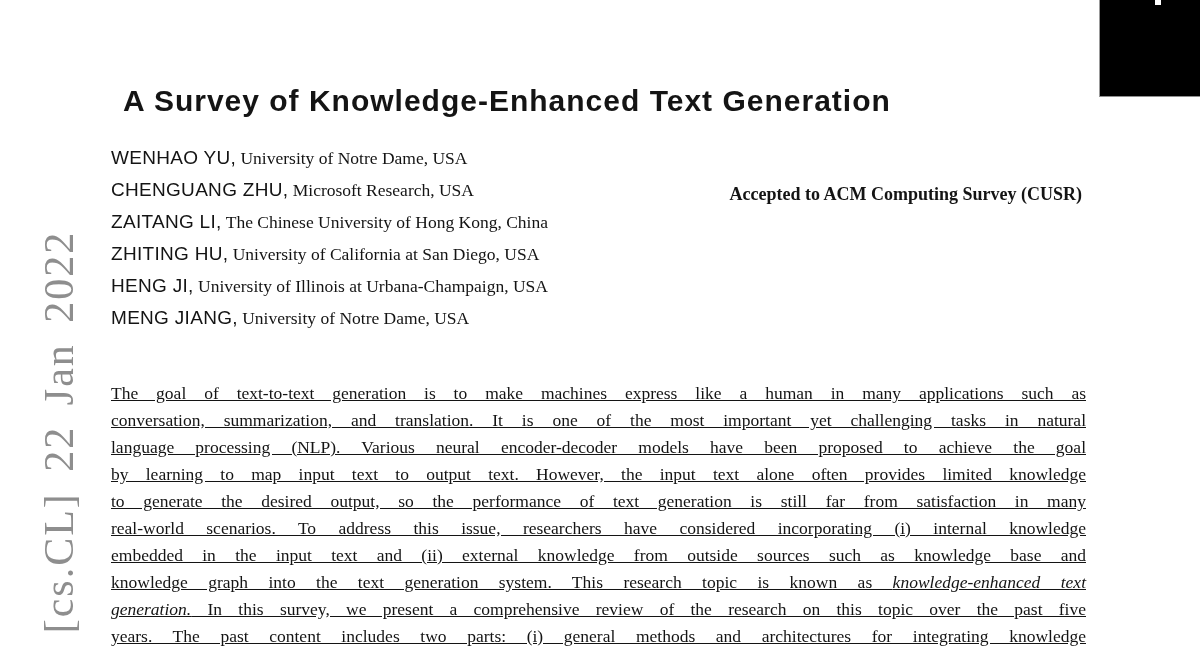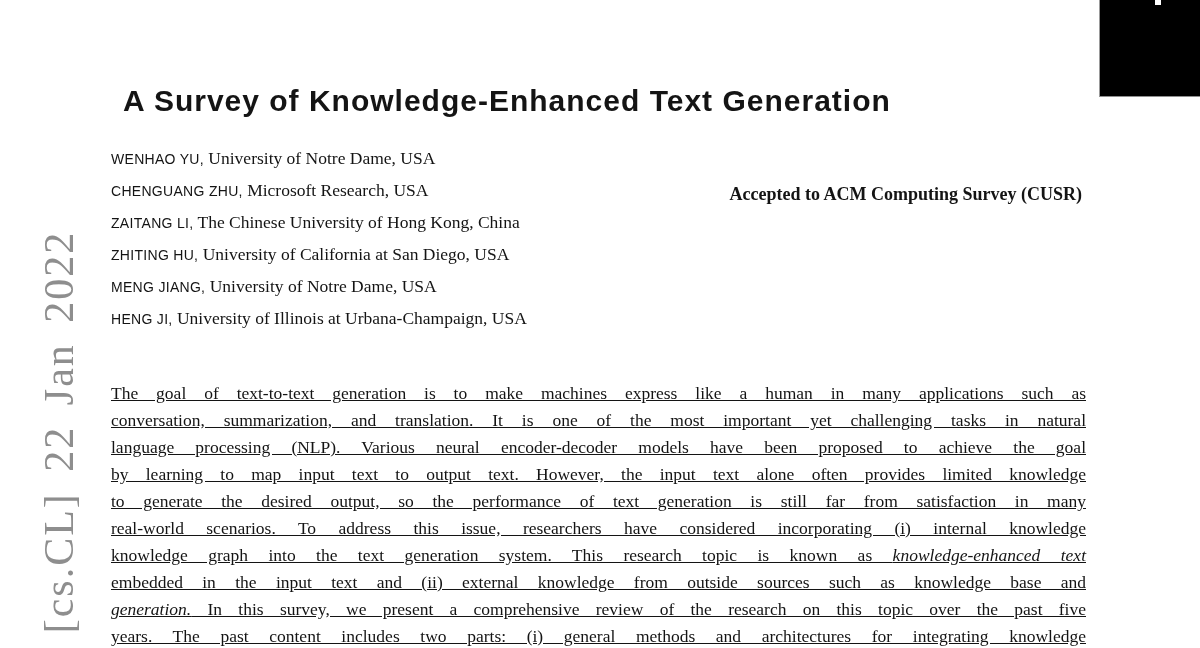--- a/index.html
+++ b/index.html
@@ -61,21 +61,21 @@
     position: absolute;
     left: 111px; top: 142px;
   }
   .author-row {
     height: 32px;
     line-height: 32px;
     white-space: nowrap;
   }
   .author-name {
     font-family: "Liberation Sans", sans-serif;
-    font-size: 14px;
+    font-size: 19px;
     letter-spacing: 0.3px;
   }
   .author-affiliation {
     font-family: "Liberation Serif", serif;
     font-size: 17.5px;
   }
   .abstract {
     position: absolute;
     left: 111px; top: 380px;
     width: 975px;
@@ -103,30 +103,30 @@
 
   <h1 class="title">A Survey of Knowledge-Enhanced Text Generation</h1>
 
   <div class="acceptance">Accepted to ACM Computing Survey (CUSR)</div>
 
   <div class="authors">
       <div class="author-row"><span class="author-name">WENHAO YU,</span><span class="author-affiliation"> University of Notre Dame, USA</span></div>
       <div class="author-row"><span class="author-name">CHENGUANG ZHU,</span><span class="author-affiliation"> Microsoft Research, USA</span></div>
       <div class="author-row"><span class="author-name">ZAITANG LI,</span><span class="author-affiliation"> The Chinese University of Hong Kong, China</span></div>
       <div class="author-row"><span class="author-name">ZHITING HU,</span><span class="author-affiliation"> University of California at San Diego, USA</span></div>
+      <div class="author-row"><span class="author-name">HENG JI,</span><span class="author-affiliation"> University of Illinois at Urbana-Champaign, USA</span></div>
       <div class="author-row"><span class="author-name">MENG JIANG,</span><span class="author-affiliation"> University of Notre Dame, USA</span></div>
-      <div class="author-row"><span class="author-name">HENG JI,</span><span class="author-affiliation"> University of Illinois at Urbana-Champaign, USA</span></div>
     </div>
 
   <div class="abstract">
       <div class="abs-line"><span>The goal of text-to-text generation is to make machines express like a human in many applications such as</span></div>
       <div class="abs-line"><span>conversation, summarization, and translation. It is one of the most important yet challenging tasks in natural</span></div>
       <div class="abs-line"><span>language processing (NLP). Various neural encoder-decoder models have been proposed to achieve the goal</span></div>
       <div class="abs-line"><span>by learning to map input text to output text. However, the input text alone often provides limited knowledge</span></div>
       <div class="abs-line"><span>to generate the desired output, so the performance of text generation is still far from satisfaction in many</span></div>
       <div class="abs-line"><span>real-world scenarios. To address this issue, researchers have considered incorporating (i) internal knowledge</span></div>
+      <div class="abs-line"><span>embedded in the input text and (ii) external knowledge from outside sources such as knowledge base and</span></div>
       <div class="abs-line"><span>knowledge graph into the text generation system. This research topic is known as </span><span class="italic">knowledge-enhanced text</span></div>
-      <div class="abs-line"><span>embedded in the input text and (ii) external knowledge from outside sources such as knowledge base and</span></div>
       <div class="abs-line"><span class="italic">generation.</span><span> In this survey, we present a comprehensive review of the research on this topic over the past five</span></div>
       <div class="abs-line"><span>years. The past content includes two parts: (i) general methods and architectures for integrating knowledge</span></div>
     </div>
 
 </div>
 
 </body></html>

